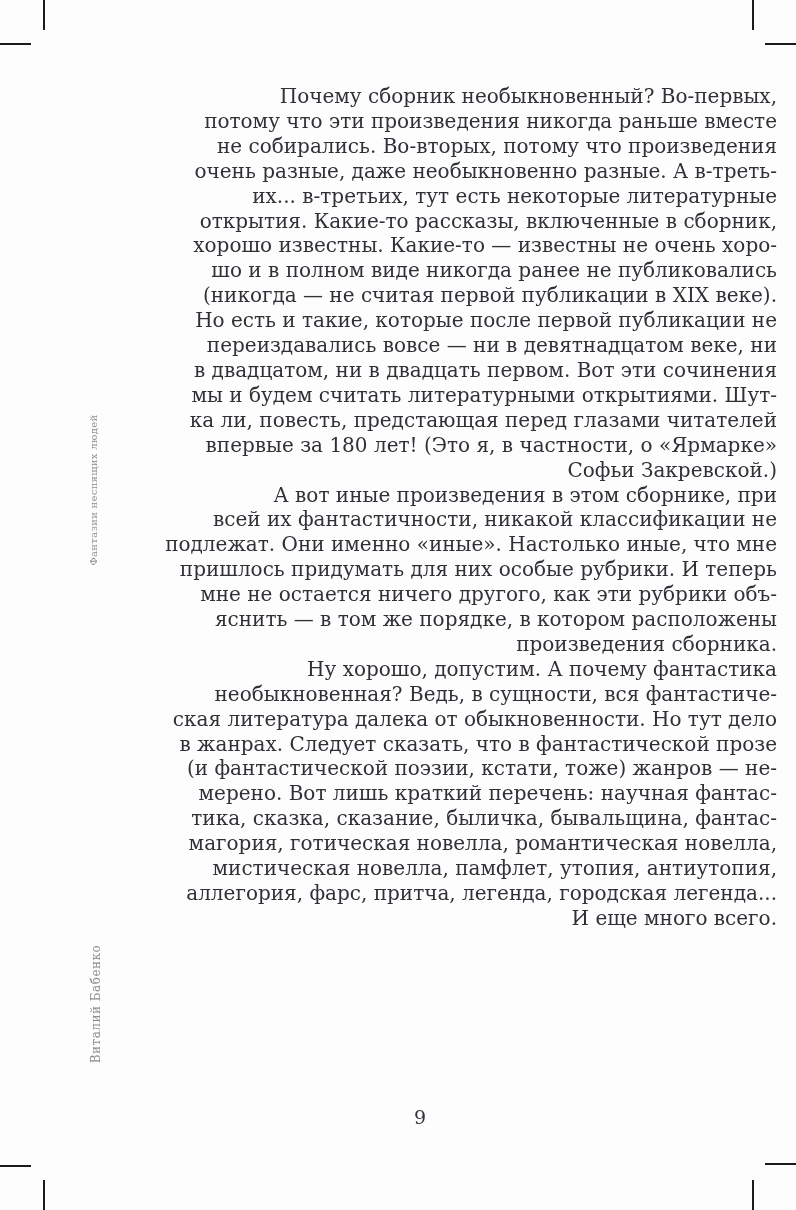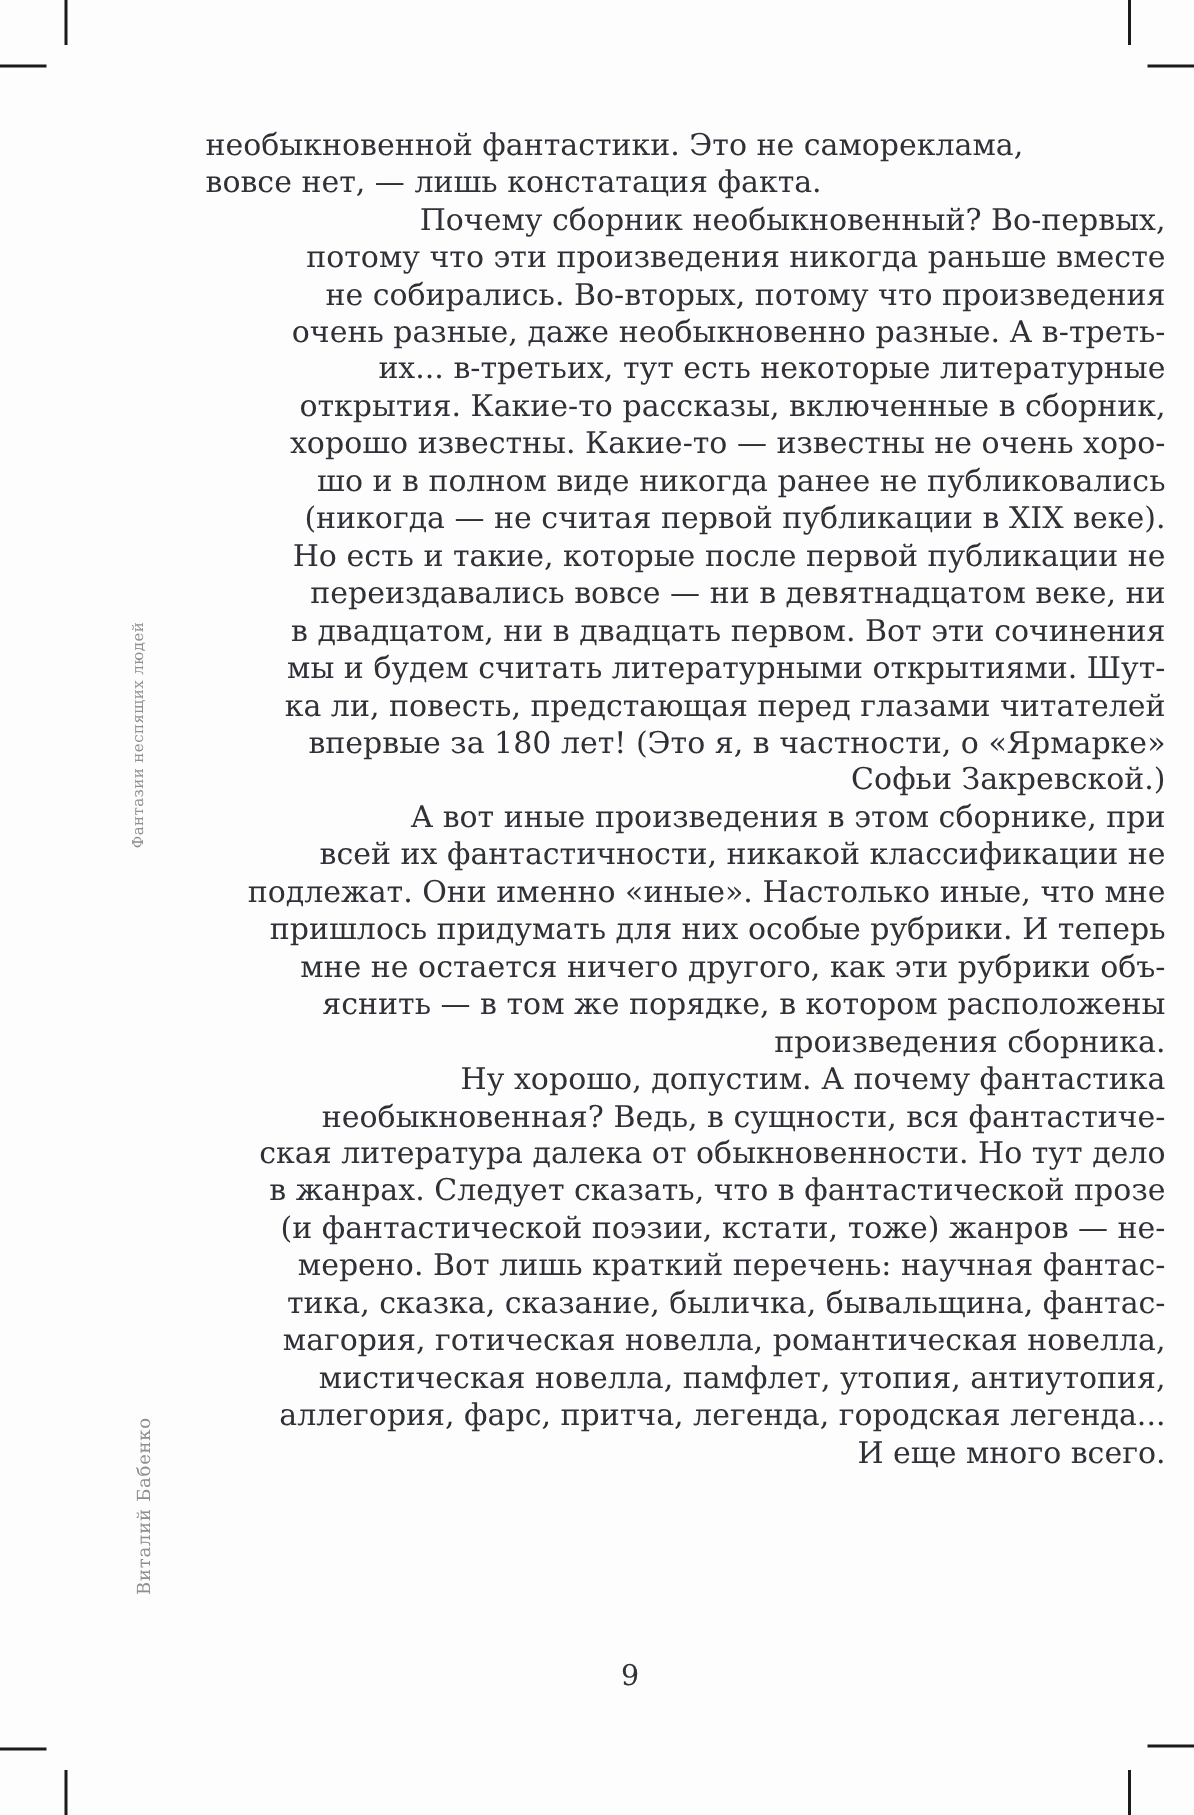--- a/index.html
+++ b/index.html
@@ -92,22 +92,20 @@
   <div class="mark h tr-h"></div>
   <div class="mark v bl-v"></div>
   <div class="mark h bl-h"></div>
   <div class="mark v br-v"></div>
   <div class="mark h br-h"></div>
 
   <div class="side-label book-title">Фантазии неспящих людей</div>
   <div class="side-label author-name">Виталий Бабенко</div>
 
   <main class="text-block">
-    <p>необыкновенной фантастики. Это не самореклама,
-вовсе нет, — лишь констатация факта.</p>
     <p class="indent">Почему сборник необыкновенный? Во-первых,
 потому что эти произведения никогда раньше вместе
 не собирались. Во-вторых, потому что произведения
 очень разные, даже необыкновенно разные. А в-треть-
 их... в-третьих, тут есть некоторые литературные
 открытия. Какие-то рассказы, включенные в сборник,
 хорошо известны. Какие-то — известны не очень хоро-
 шо и в полном виде никогда ранее не публиковались
 (никогда — не считая первой публикации в XIX веке).
 Но есть и такие, которые после первой публикации не

